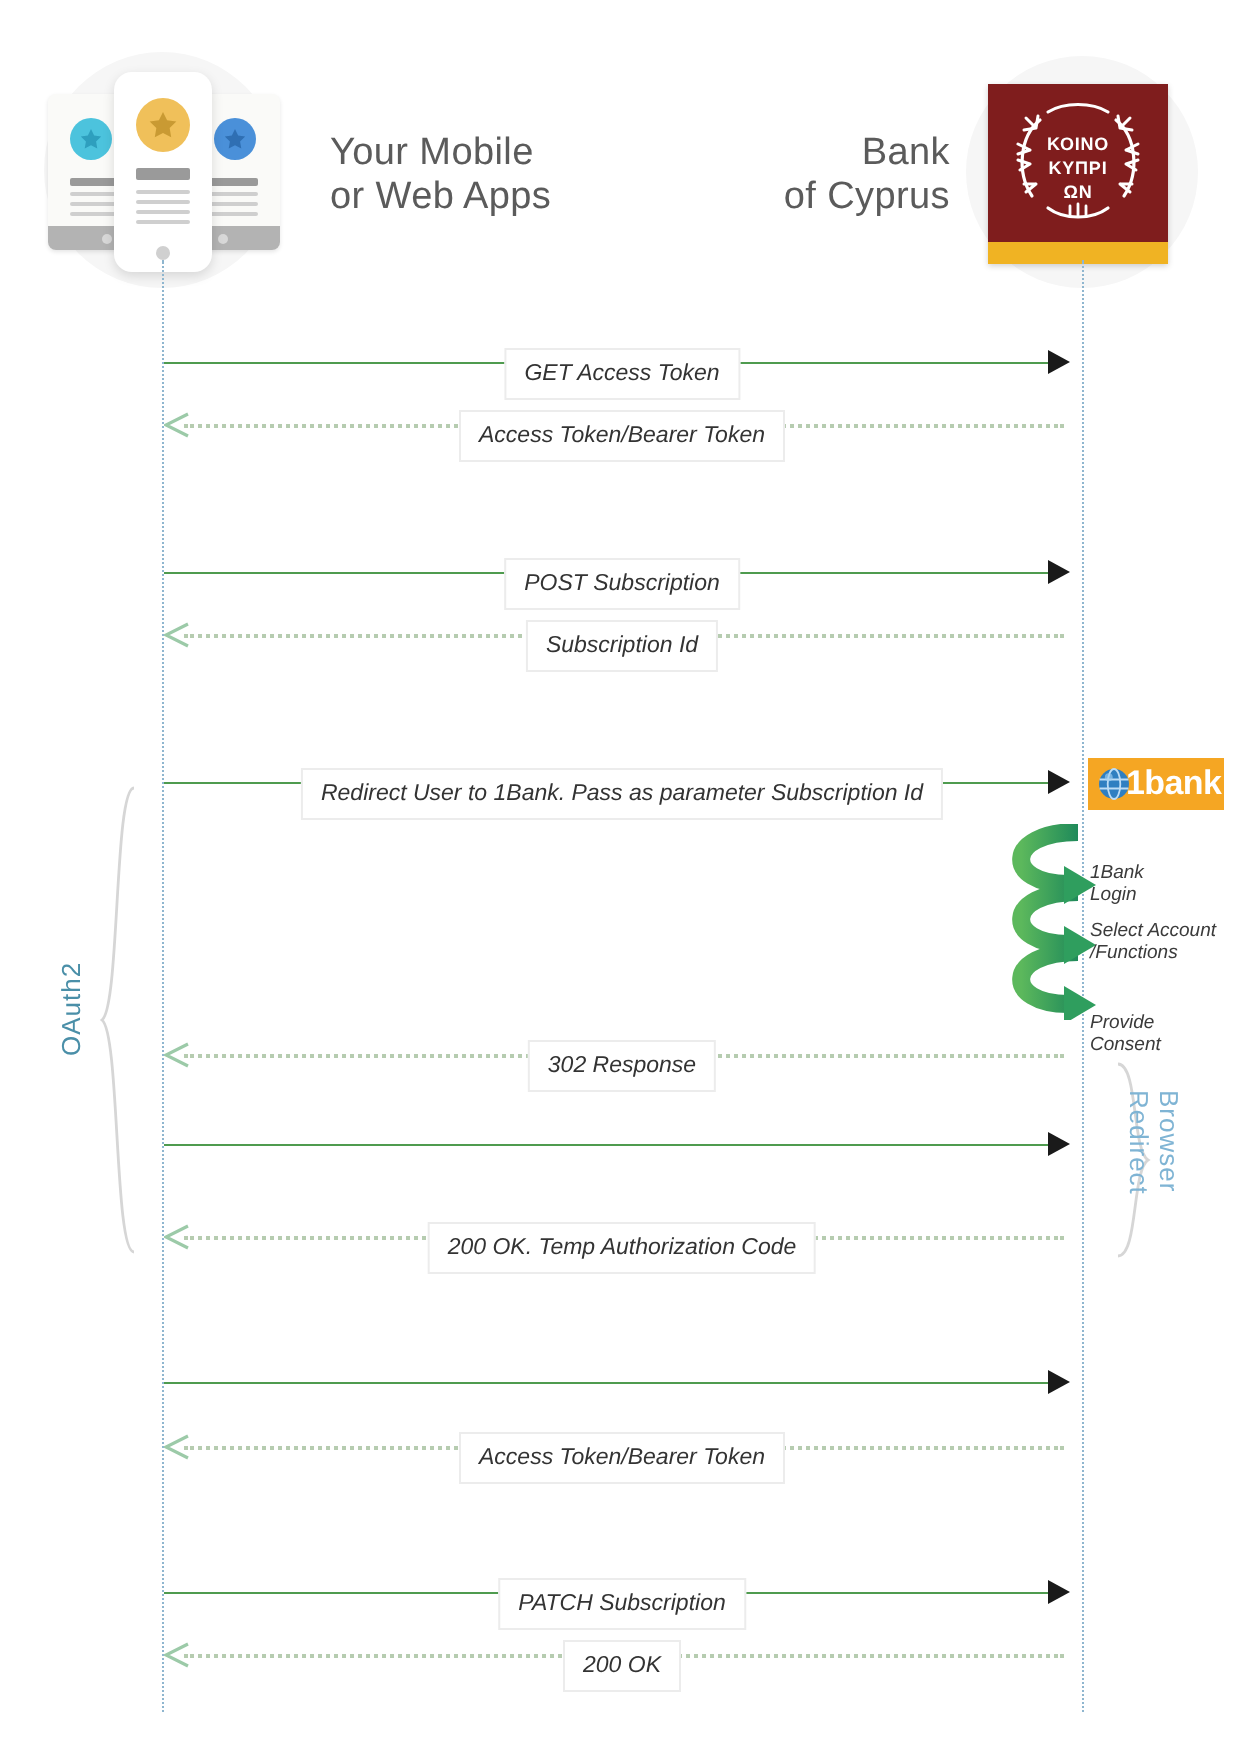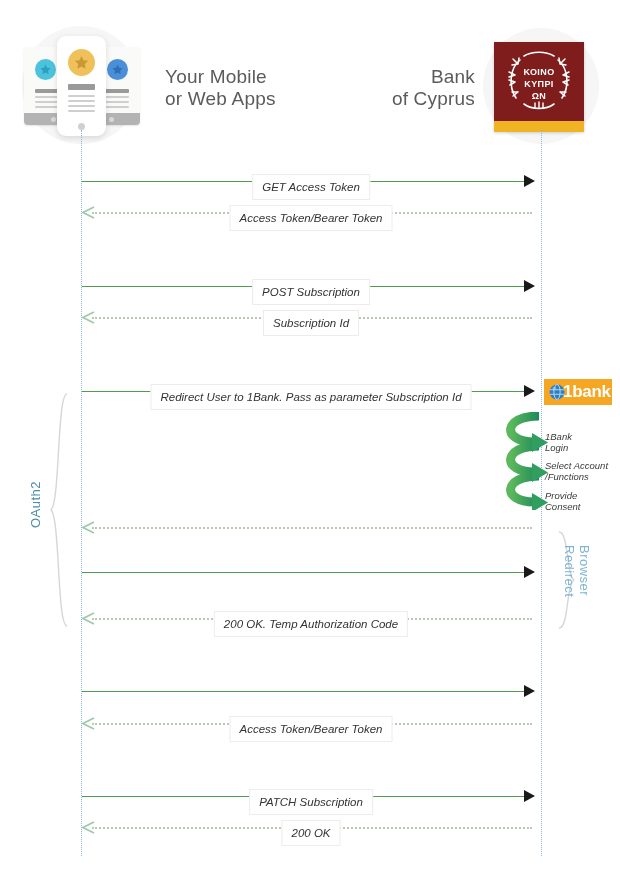--- a/index.html
+++ b/index.html
@@ -330,27 +330,28 @@
     <path d="M45 64 C8 64, 8 90, 40 90" fill="none" stroke="url(#gspiral)" stroke-width="9" stroke-linecap="butt"></path>
     <path d="M38 21 L54 30.5 L38 40 Z" fill="#2f9e5e"></path>
     <path d="M38 51 L54 60.5 L38 70 Z" fill="#2f9e5e"></path>
     <path d="M38 81 L54 90.5 L38 100 Z" fill="#2f9e5e"></path>
   </svg>
 
   <div class="loop-label" style="left:545px; top:431px;">1Bank
 Login</div>
   <div class="loop-label" style="left:545px; top:460px;">Select Account
 /Functions</div>
-  <div class="loop-label" style="left:545px; top:490px;">Provide
+  <div class="loop-label" style="left:545px; top:506px;">Provide
 Consent</div>
 
   <div class="msg-line res" style="left:92px; top:527px; width:440px;"></div>
   <svg class="arrow-left-open" style="left:82px; top:521px;" viewBox="0 0 13 13" aria-hidden="true">
     <path d="M12 1 L1 6.5 L12 12" fill="none" stroke="#9ccaa8" stroke-width="1.6"></path>
   </svg>
+  <div class="msg-label" style="left:311px; top:520px;">302 Response</div>
 
   <div class="msg-line req" style="left:82px; top:572px; width:448px;"></div>
   <div class="arrow-right" style="left:524px; top:566px;"></div>
 
   <div class="msg-line res" style="left:92px; top:618px; width:440px;"></div>
   <svg class="arrow-left-open" style="left:82px; top:612px;" viewBox="0 0 13 13" aria-hidden="true">
     <path d="M12 1 L1 6.5 L12 12" fill="none" stroke="#9ccaa8" stroke-width="1.6"></path>
   </svg>
   <div class="msg-label" style="left:311px; top:611px;">200 OK. Temp Authorization Code</div>
 

